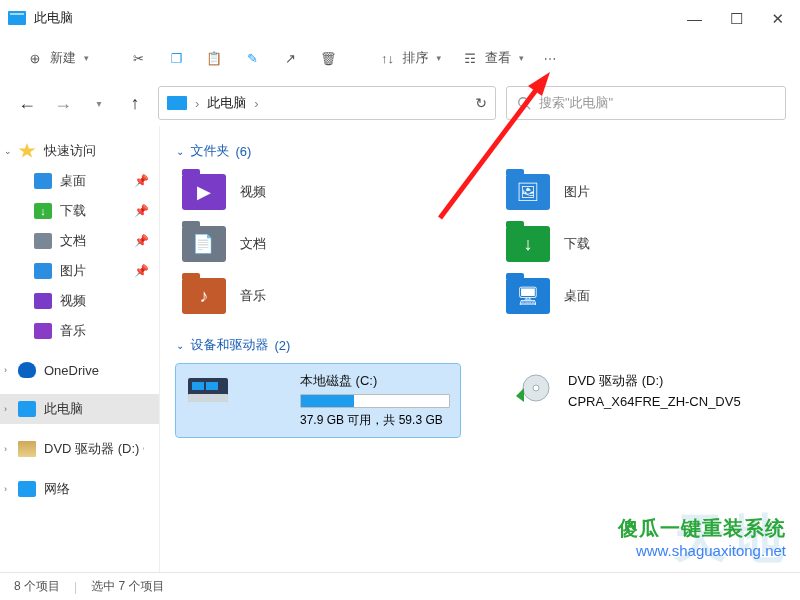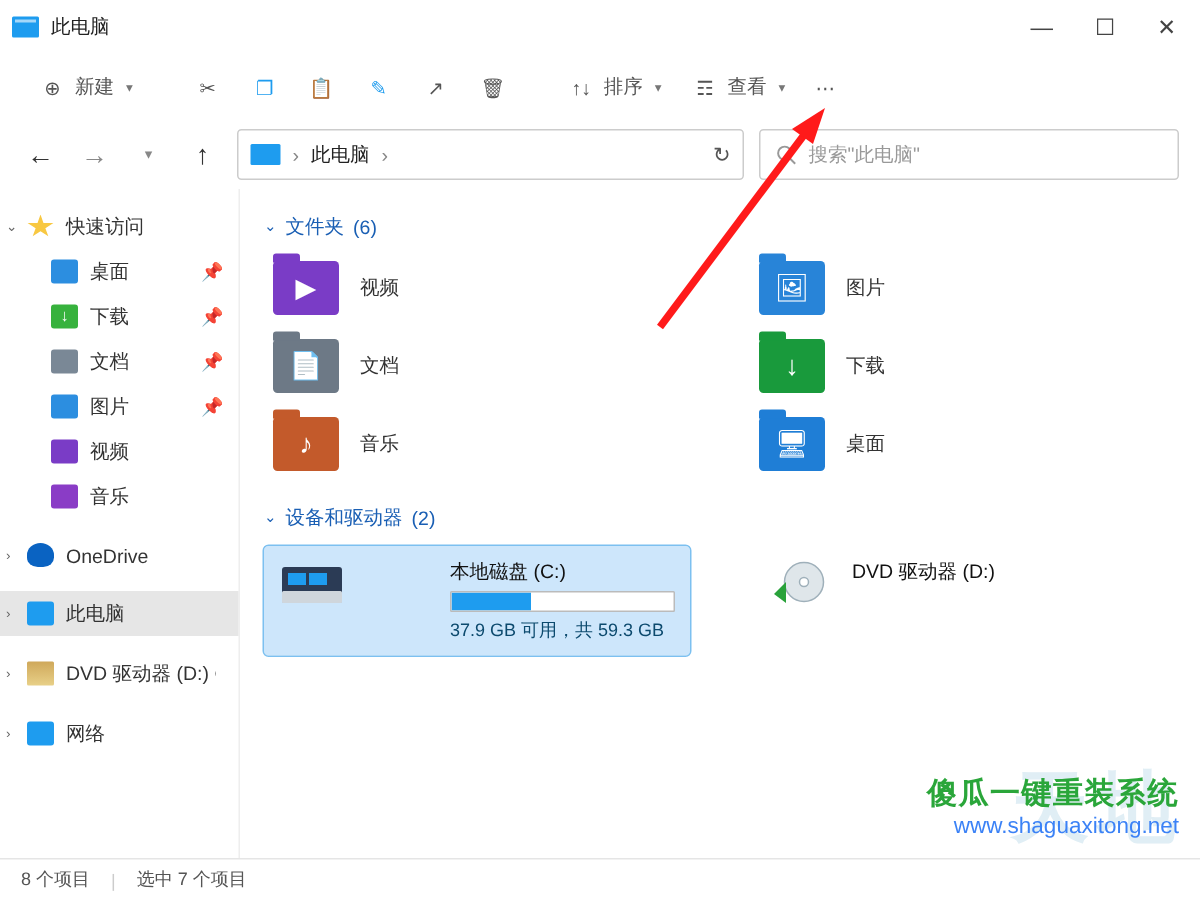--- a/index.html
+++ b/index.html
@@ -65,21 +65,21 @@
 .f-dl { background:#199a3c; }
 .f-mus { background:#c35a2b; }
 .f-desk { background:#1f7ed6; }
 .folder-icon::before { content:""; position:absolute; top:-5px; left:0; width:18px; height:6px; background:inherit; border-radius:2px 2px 0 0; }
 
 .drive { display:flex; align-items:flex-start; gap:14px; padding:8px 10px; border-radius:3px; cursor:pointer; }
 .drive.selected { background:#cde6fb; outline:1px solid #7cc0f0;justify-content:space-between; }
 .drive-icon { width:44px; height:36px; display:flex; align-items:center; justify-content:center; }
 .drive-info { display:flex; flex-direction:column; gap:4px; font-size:12px; }
 .drive-name { color:#111; font-size:13px; }
-.drive-sub { color:#0c4a6e; }
+.drive-sub { color:#000000; }
 .bar { width:150px; height:14px; border:1px solid #bbb; background:#fff; border-radius:1px; overflow:hidden; }
 .bar-fill { height:100%; background:#1e9cef; }
 
 
 .status { position:absolute; bottom:0; left:0; right:0; height:28px; border-top:1px solid #e5e5e5; display:flex; align-items:center; padding:0 14px; font-size:12px; color:#555; gap:14px; }
 .status .sep2 { color:#ccc; }
 
 
 .arrow-overlay { position:absolute; left:430px; top:68px; width:130px; height:160px; pointer-events:none; }
 .watermark { position:absolute; right:14px; bottom:41px; text-align:right; }
@@ -285,20 +285,21 @@
       <div class="drive">
         <div class="drive-icon">
           <svg width="44" height="36" viewBox="0 0 44 36">
               <circle cx="26" cy="16" r="13" fill="#dfe6ea" stroke="#9fb0ba"></circle>
               <circle cx="26" cy="16" r="3" fill="#fff" stroke="#9fb0ba"></circle>
               <path d="M6 24 L14 16 L14 30 Z" fill="#29a23a"></path>
             </svg>
         </div>
         <div class="drive-info">
           <span class="drive-name">DVD 驱动器 (D:)</span>
+          <span class="drive-name">CPRA_X64FRE_ZH-CN_DV5</span>
         </div>
       </div>
     </div>
   </div>
 </div>
 
 <div class="status">
   <span>8 个项目</span>
   <span class="sep2">|</span>
   <span>选中 7 个项目</span>

